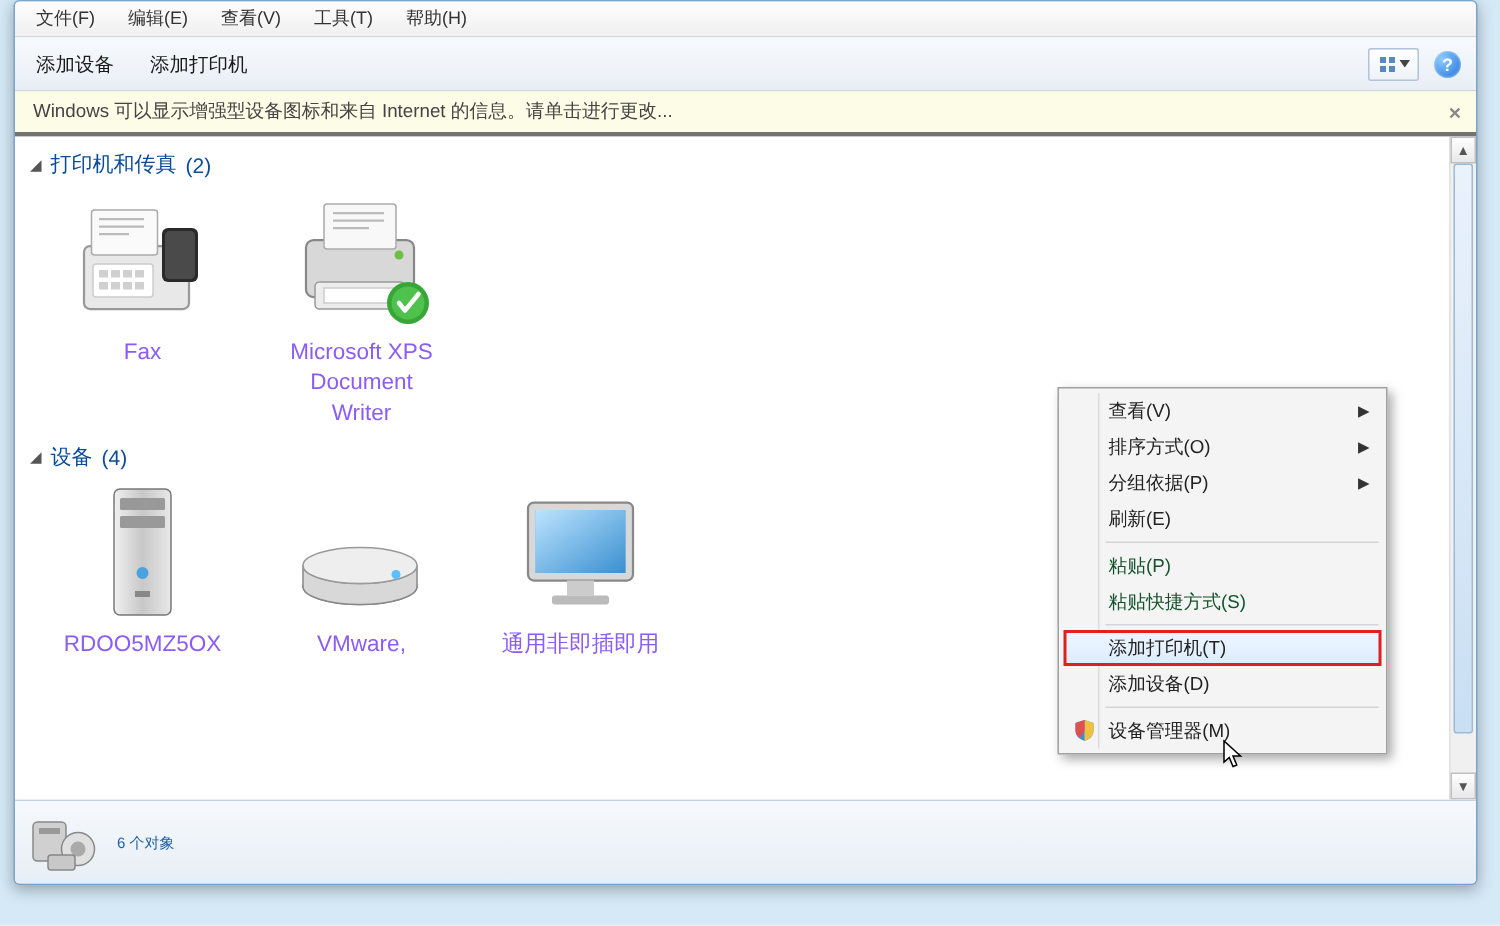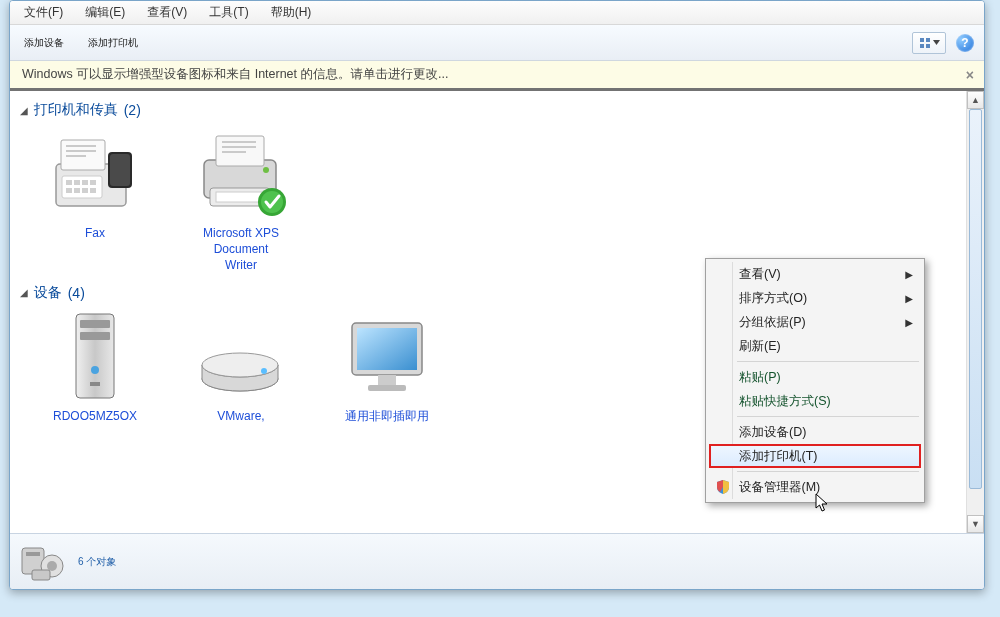--- a/index.html
+++ b/index.html
@@ -45,21 +45,21 @@
     background: linear-gradient(#f7fbff,#e9eef5);
     border-bottom: 1px solid #cfd7e0;
     display: flex;
     align-items: center;
     padding: 0 12px;
     gap: 20px;
     position: relative;
   }
   .toolbar .tb-btn {
     color: #1a1a1a;
-    font-size: 10px;
+    font-size: 13px;
     padding: 5px 2px;
     cursor: default;
   }
   .toolbar-right {
     position: absolute;
     right: 10px;
     display: flex;
     gap: 10px;
     align-items: center;
   }
@@ -150,22 +150,22 @@
     width: 130px;
     display:flex;flex-direction:column;align-items:center;
     padding:4px;
     text-align:center;
   }
   .item .icon-box {
     width: 100px; height: 100px;
     display:flex;align-items:center;justify-content:center;
   }
   .item .label {
-    font-size:12px;
-    color:#1d4ed8;
+    font-size:15px;
+    color:#8b5cf6;
     line-height:1.35;
     white-space:pre-line;
   }
   svg { display:block; }
 
   .statusbar {
     height: 56px;
     background: linear-gradient(#f5f9fd, #e8eef5);
     border-top:1px solid #c8d4e2;
     display:flex; align-items:center;
@@ -416,25 +416,25 @@
     <span>刷新(E)</span>
   </div>
   <div class="sep"></div>
   <div class="row disabled">
     <span>粘贴(P)</span>
   </div>
   <div class="row disabled">
     <span>粘贴快捷方式(S)</span>
   </div>
   <div class="sep"></div>
-  <div class="row">
-    <span>添加设备(D)</span>
-  </div>
   <div class="row selected">
     <span>添加打印机(T)</span>
+  </div>
+  <div class="row">
+    <span>添加设备(D)</span>
   </div>
   <div class="sep"></div>
   <div class="row">
     <span class="row-ico">
       <svg width="16" height="16" viewBox="0 0 16 16">
         <path d="M8 1 L14 3 v5 c0 4 -3 6 -6 7 c-3 -1 -6 -3 -6 -7 V3 Z" fill="#3a8fd8"></path>
         <path d="M8 1 L14 3 v5 c0 4 -3 6 -6 7 V1" fill="#f0c040"></path>
         <path d="M8 1 L2 3 v5 c0 2 1 4 3 5 L8 8 Z" fill="#e05050"></path>
         <path d="M8 8 l4 4 c2 -1 2 -3 2 -5 V3 L8 1 Z" fill="#4ab050" opacity="0"></path>
       </svg>

